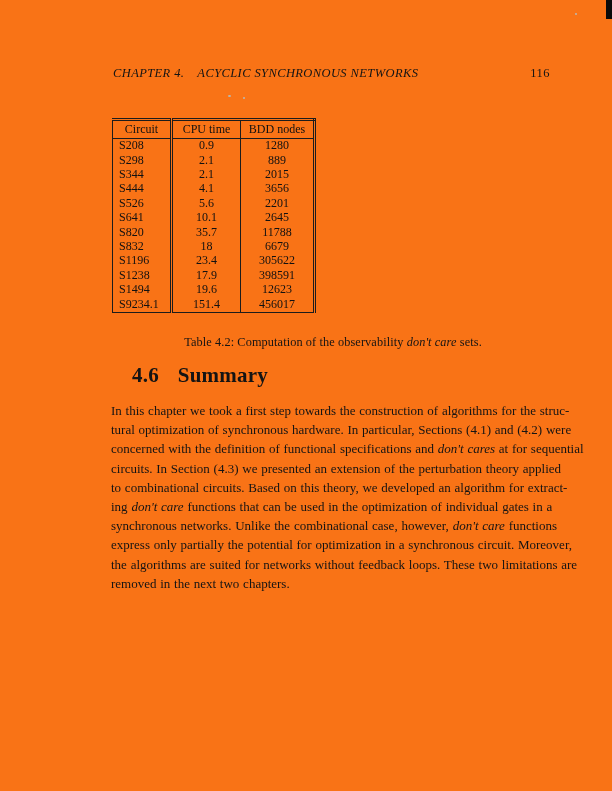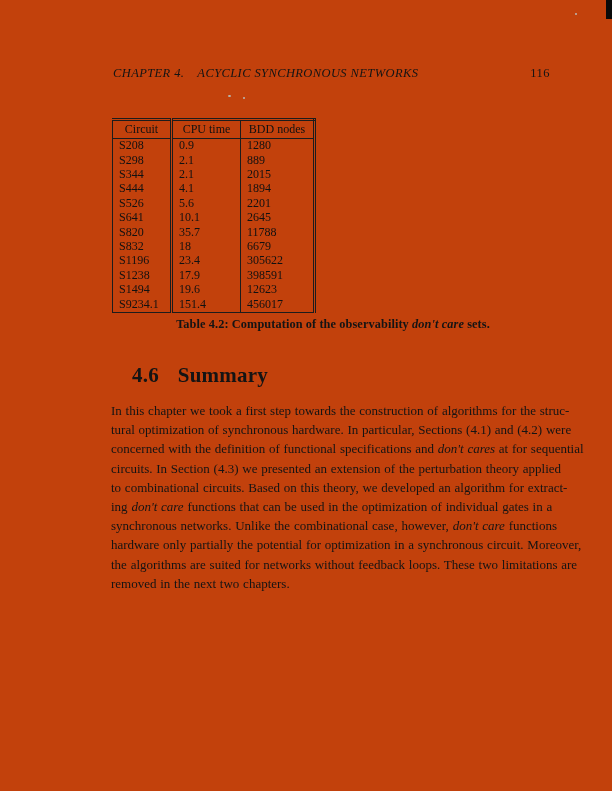--- a/index.html
+++ b/index.html
@@ -1,20 +1,20 @@
 <!DOCTYPE html>
 <html><head>
 <meta charset="utf-8">
 <style>
   html, body { margin: 0; padding: 0; background: #e9e9e9; }
   .page {
     position: relative;
     width: 612px;
     height: 791px;
-    background: #c2410c;
+    background: #f97316;
     font-family: "Liberation Serif", serif;
     color: #141414;
     overflow: hidden;
   }
 
   
   .corner-mark {
     position: absolute;
     top: 0; right: 0;
     width: 6px; height: 19px;
@@ -58,31 +58,30 @@
     border-left: 1px solid #1c1c1c;
     padding: 0 6px;
     line-height: 1.15;
     font-weight: normal;
   }
   .bench-table th { border-bottom: 1px solid #1c1c1c; height: 17px; text-align: center; }
   .bench-table td { height: 14.4px; }
   .bench-table th.col-0, .bench-table td.col-0 { width: 45px; border-right: 3px double #1c1c1c; }
   .bench-table th.col-1, .bench-table td.col-1 { width: 55px; }
   .bench-table th.col-2, .bench-table td.col-2 { width: 60px; }
-  .bench-table td.col-1, .bench-table td.col-2 { text-align: left; }
+  .bench-table td.col-1, .bench-table td.col-2 { text-align: center; }
 
   
   .table-caption {
     position: absolute;
-    left: 113px; top: 317px;
+    left: 113px; top: 335px;
     width: 440px;
     text-align: center;
     font-size: 12.3px;
     letter-spacing: 0.1px;
-    font-weight: bold;
   }
 
   
   .section-heading {
     position: absolute;
     left: 112px; top: 363px;
     font-size: 21px;
     font-weight: bold;
     letter-spacing: 0.2px;
     margin-left: 20px;
@@ -145,21 +144,21 @@
           <td class="col-2">889</td>
         </tr>
         <tr>
           <td class="col-0">S344</td>
           <td class="col-1">2.1</td>
           <td class="col-2">2015</td>
         </tr>
         <tr>
           <td class="col-0">S444</td>
           <td class="col-1">4.1</td>
-          <td class="col-2">1894</td>
+          <td class="col-2">3656</td>
         </tr>
         <tr>
           <td class="col-0">S526</td>
           <td class="col-1">5.6</td>
           <td class="col-2">2201</td>
         </tr>
         <tr>
           <td class="col-0">S641</td>
           <td class="col-1">10.1</td>
           <td class="col-2">2645</td>
@@ -204,18 +203,18 @@
   </div>
 
   <div class="summary-paragraph">
       <div class="para-line"><span>In this chapter we took a first step towards the construction of algorithms for the struc-</span></div>
       <div class="para-line"><span>tural optimization of synchronous hardware. In particular, Sections (4.1) and (4.2) were</span></div>
       <div class="para-line"><span>concerned with the definition of functional specifications and </span><i>don't cares</i><span> at for sequential</span></div>
       <div class="para-line"><span>circuits. In Section (4.3) we presented an extension of the perturbation theory applied</span></div>
       <div class="para-line"><span>to combinational circuits. Based on this theory, we developed an algorithm for extract-</span></div>
       <div class="para-line"><span>ing </span><i>don't care</i><span> functions that can be used in the optimization of individual gates in a</span></div>
       <div class="para-line"><span>synchronous networks. Unlike the combinational case, however, </span><i>don't care</i><span> functions</span></div>
-      <div class="para-line"><span>hardware only partially the potential for optimization in a synchronous circuit. Moreover,</span></div>
+      <div class="para-line"><span>express only partially the potential for optimization in a synchronous circuit. Moreover,</span></div>
       <div class="para-line"><span>the algorithms are suited for networks without feedback loops. These two limitations are</span></div>
       <div class="para-line last-line"><span>removed in the next two chapters.</span></div>
     </div>
 
 </div>
 
 </body></html>

